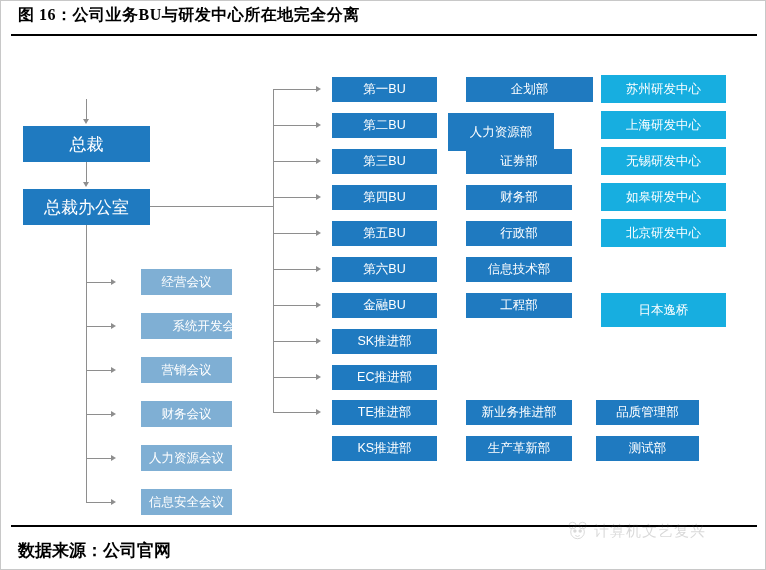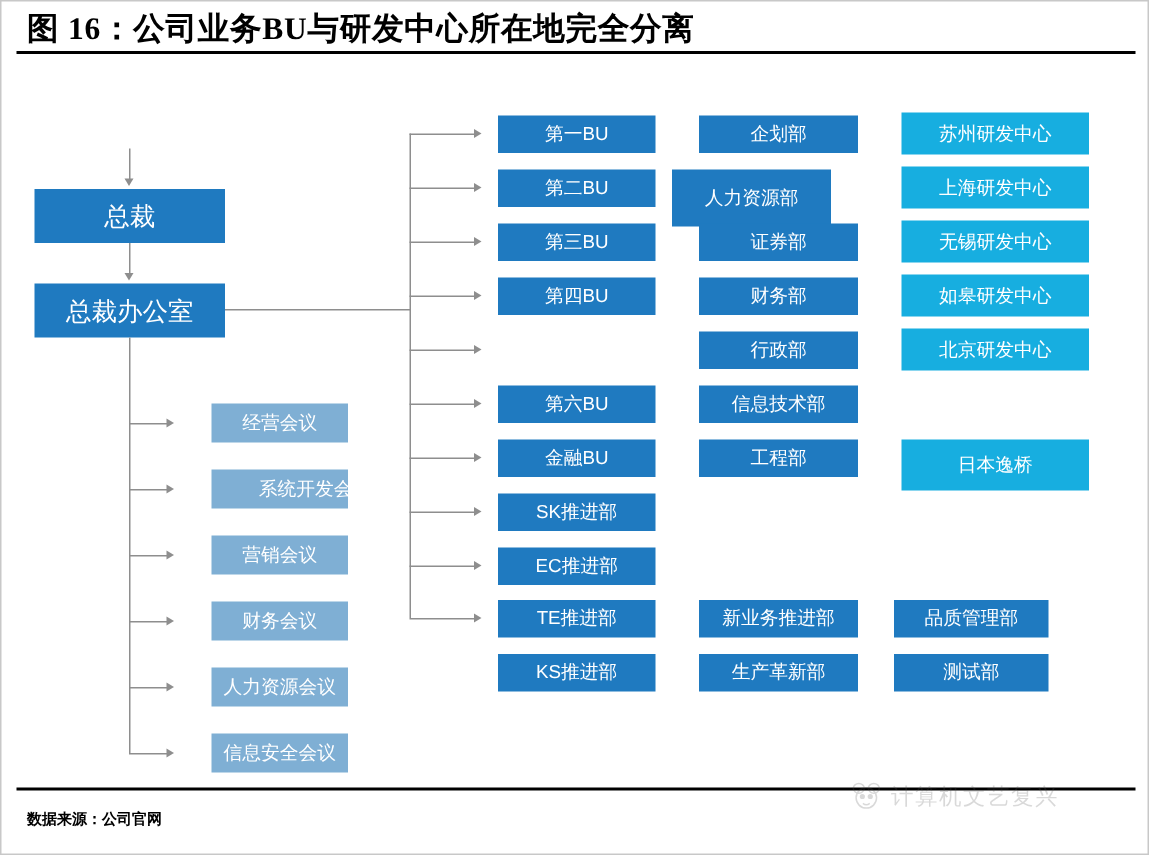--- a/index.html
+++ b/index.html
@@ -13,35 +13,35 @@
   }
   .page {
     position:absolute; inset:0;
     border:1px solid #c8c8c8;
   }
 
   
   .fig-title {
     position:absolute; left:17px; top:4px;
     font-family:"Liberation Serif","DejaVu Serif",serif;
-    font-weight:bold; font-size:21px; color:#000;
+    font-weight:bold; font-size:16px; color:#000;
     letter-spacing:.5px; white-space:nowrap;
   }
   .rule-top {
     position:absolute; left:10px; top:33px; width:746px;
     height:2px; background:#000;
   }
   .rule-bottom {
     position:absolute; left:10px; top:524px; width:746px;
     height:1.6px; background:#000;
   }
   .source {
     position:absolute; left:17px; top:538px;
     font-family:"Liberation Serif","DejaVu Serif",serif;
-    font-weight:bold; font-size:10px; color:#000; white-space:nowrap;
+    font-weight:bold; font-size:17px; color:#000; white-space:nowrap;
   }
 
   
   .watermark {
     position:absolute; left:566px; top:520px;
     display:flex; align-items:flex-end; gap:5px;
     opacity:.22; white-space:nowrap;
   }
   .watermark .wm-text {
     font-size:15px; color:#555; letter-spacing:1px;
@@ -147,28 +147,29 @@
   <div class="arrow-r" style="left:315px; top:336.6px;"></div>
   <div class="ln h" style="left:272px; top:376px; width:44px;"></div>
   <div class="arrow-r" style="left:315px; top:372.6px;"></div>
   <div class="ln h" style="left:272px; top:411px; width:44px;"></div>
   <div class="arrow-r" style="left:315px; top:407.6px;"></div>
 
   <div class="box dark" style="left:331px; top:76px; width:105px; height:25px;">第一BU</div>
   <div class="box dark" style="left:331px; top:112px; width:105px; height:25px;">第二BU</div>
   <div class="box dark" style="left:331px; top:148px; width:105px; height:25px;">第三BU</div>
   <div class="box dark" style="left:331px; top:184px; width:105px; height:25px;">第四BU</div>
+  <div class="box dark" style="left:331px; top:220px; width:105px; height:25px;">第五BU</div>
   <div class="box dark" style="left:331px; top:256px; width:105px; height:25px;">第六BU</div>
   <div class="box dark" style="left:331px; top:292px; width:105px; height:25px;">金融BU</div>
   <div class="box dark" style="left:331px; top:328px; width:105px; height:25px;">SK推进部</div>
   <div class="box dark" style="left:331px; top:364px; width:105px; height:25px;">EC推进部</div>
   <div class="box dark" style="left:331px; top:399px; width:105px; height:25px;">TE推进部</div>
   <div class="box dark" style="left:331px; top:435px; width:105px; height:25px;">KS推进部</div>
 
-  <div class="box dark" style="left:465px; top:76px; width:106px; height:25px;">企划部</div>
+  <div class="box dark" style="left:465px; top:76px; width:127px; height:25px;">企划部</div>
   <div class="box dark" style="left:447px; top:112px; width:106px; height:38px;text-align:center;">人力资源部</div>
   <div class="box dark" style="left:465px; top:148px; width:106px; height:25px;">证券部</div>
   <div class="box dark" style="left:465px; top:184px; width:106px; height:25px;">财务部</div>
   <div class="box dark" style="left:465px; top:220px; width:106px; height:25px;">行政部</div>
   <div class="box dark" style="left:465px; top:256px; width:106px; height:25px;">信息技术部</div>
   <div class="box dark" style="left:465px; top:292px; width:106px; height:25px;">工程部</div>
 
   <div class="box dark" style="left:465px; top:399px; width:106px; height:25px;text-align:center;">新业务推进部</div>
   <div class="box dark" style="left:465px; top:435px; width:106px; height:25px;">生产革新部</div>
 

